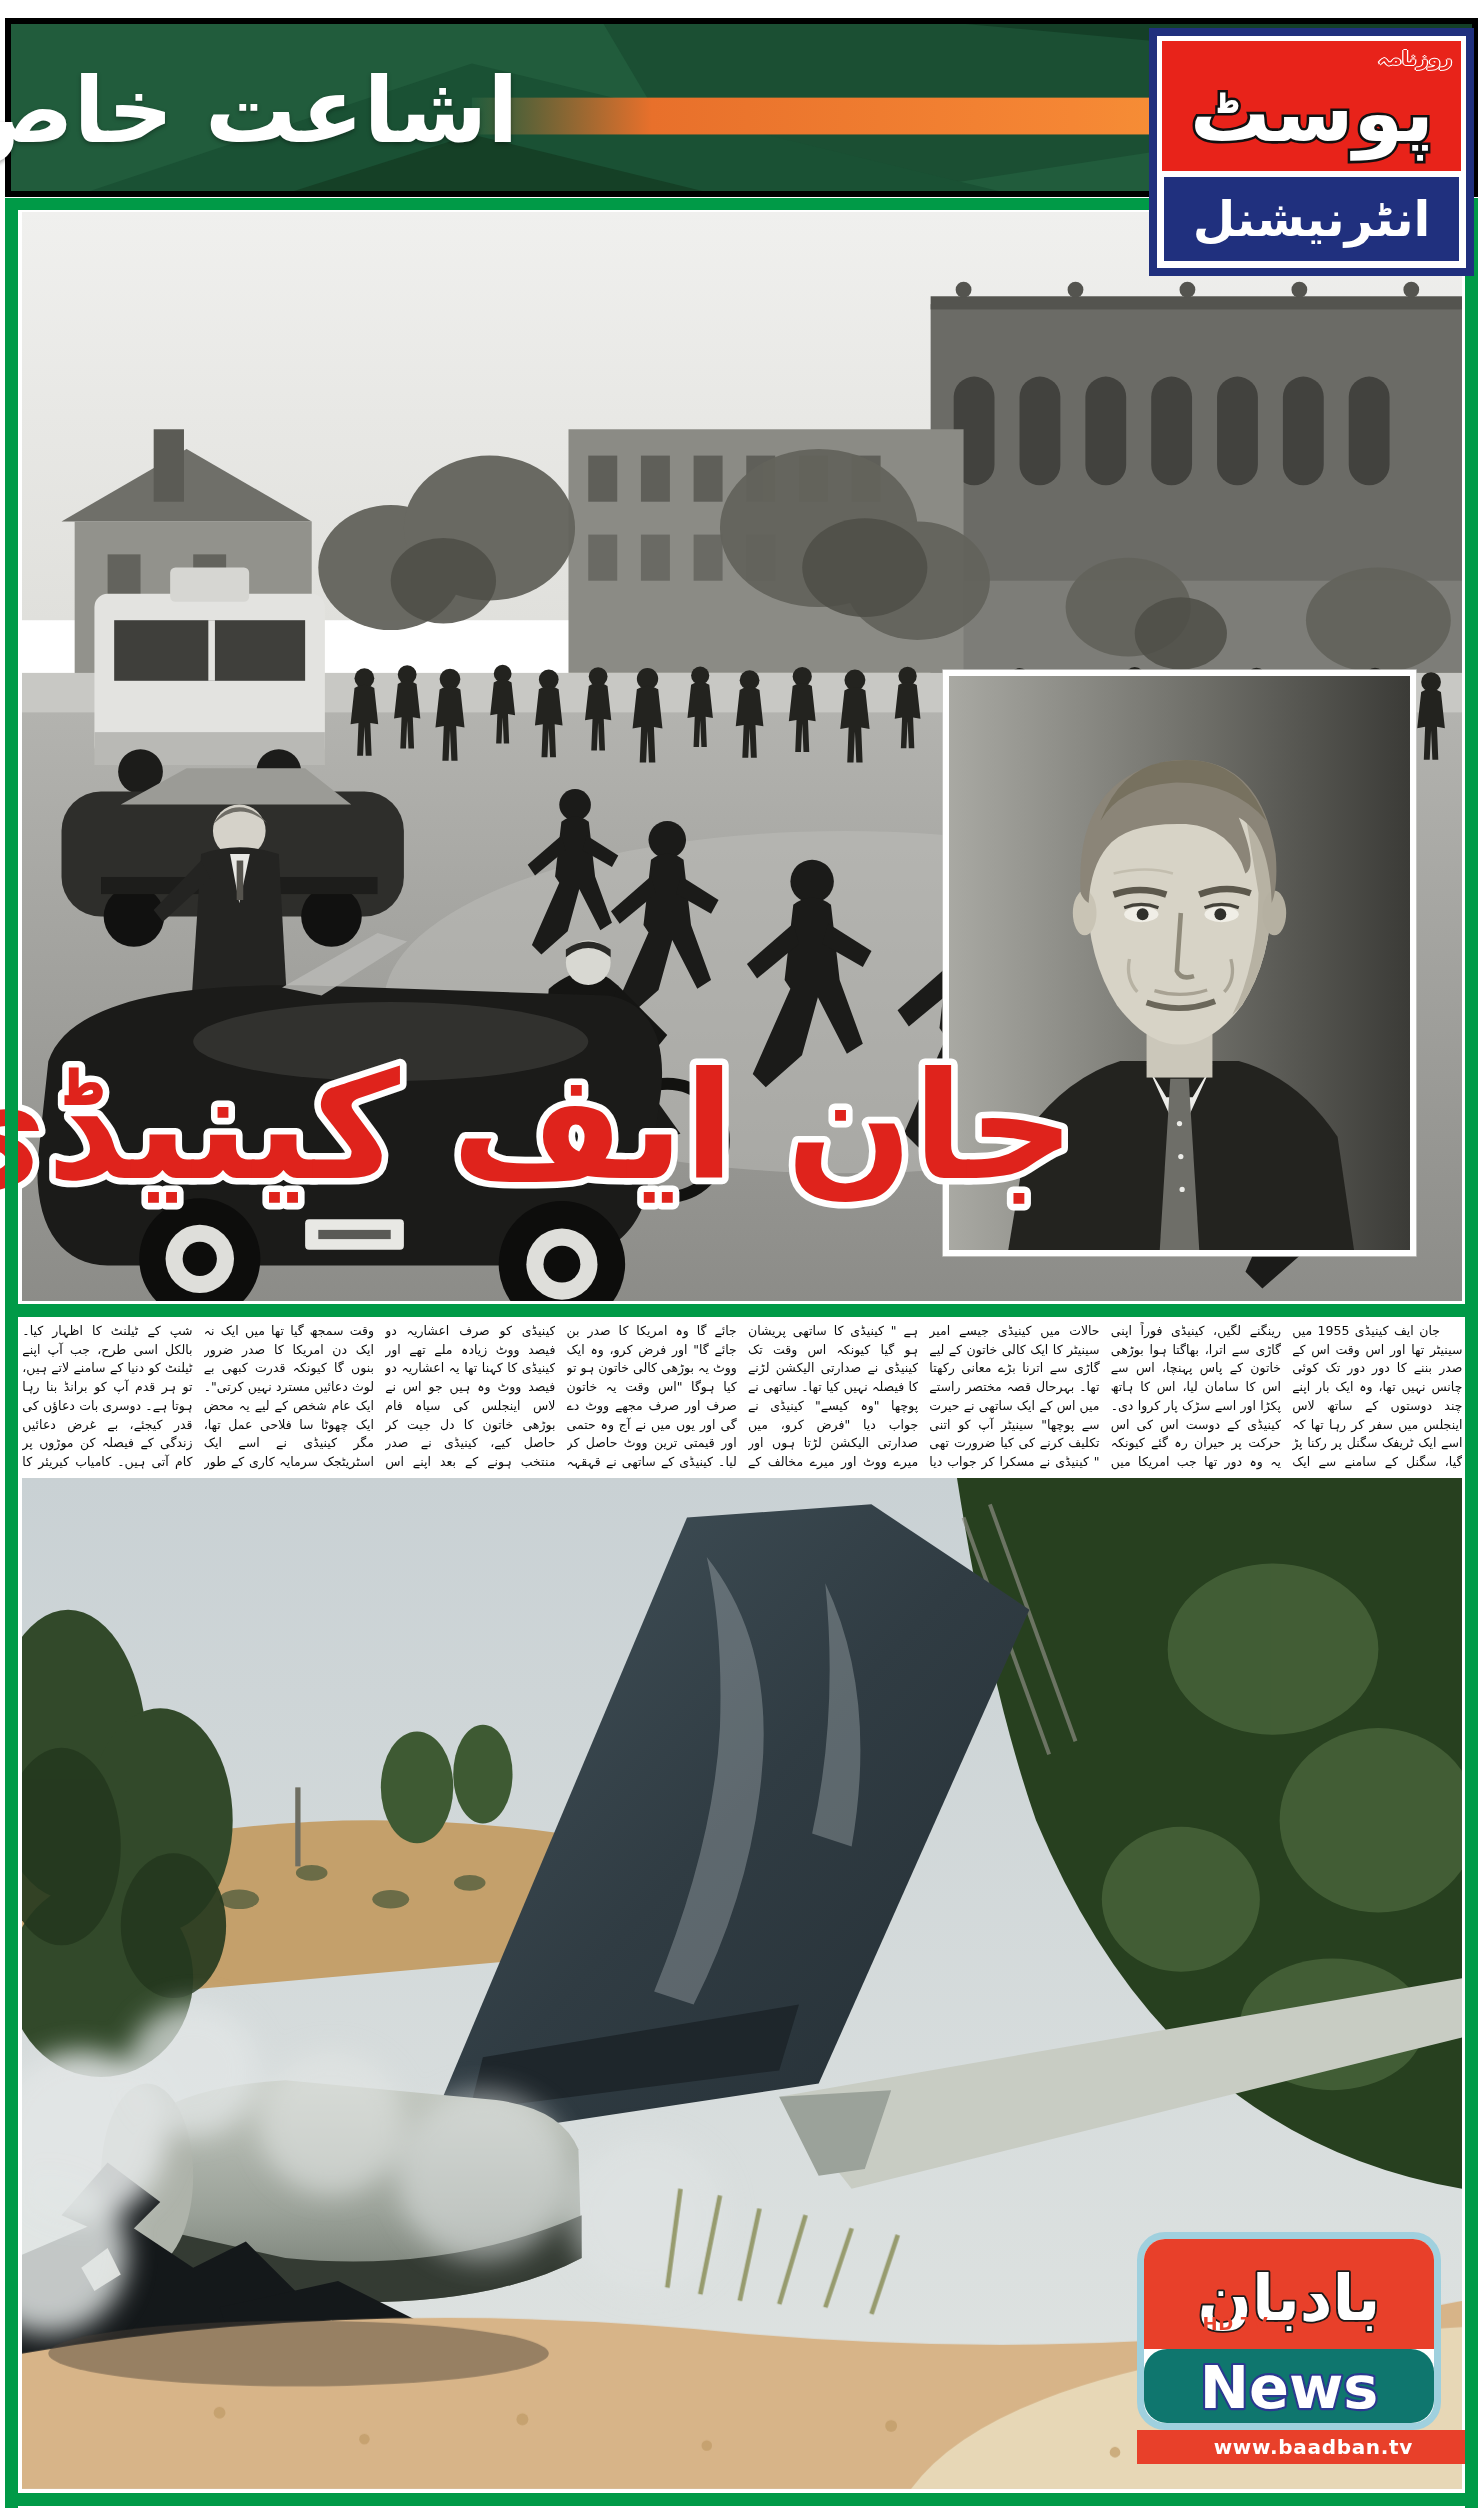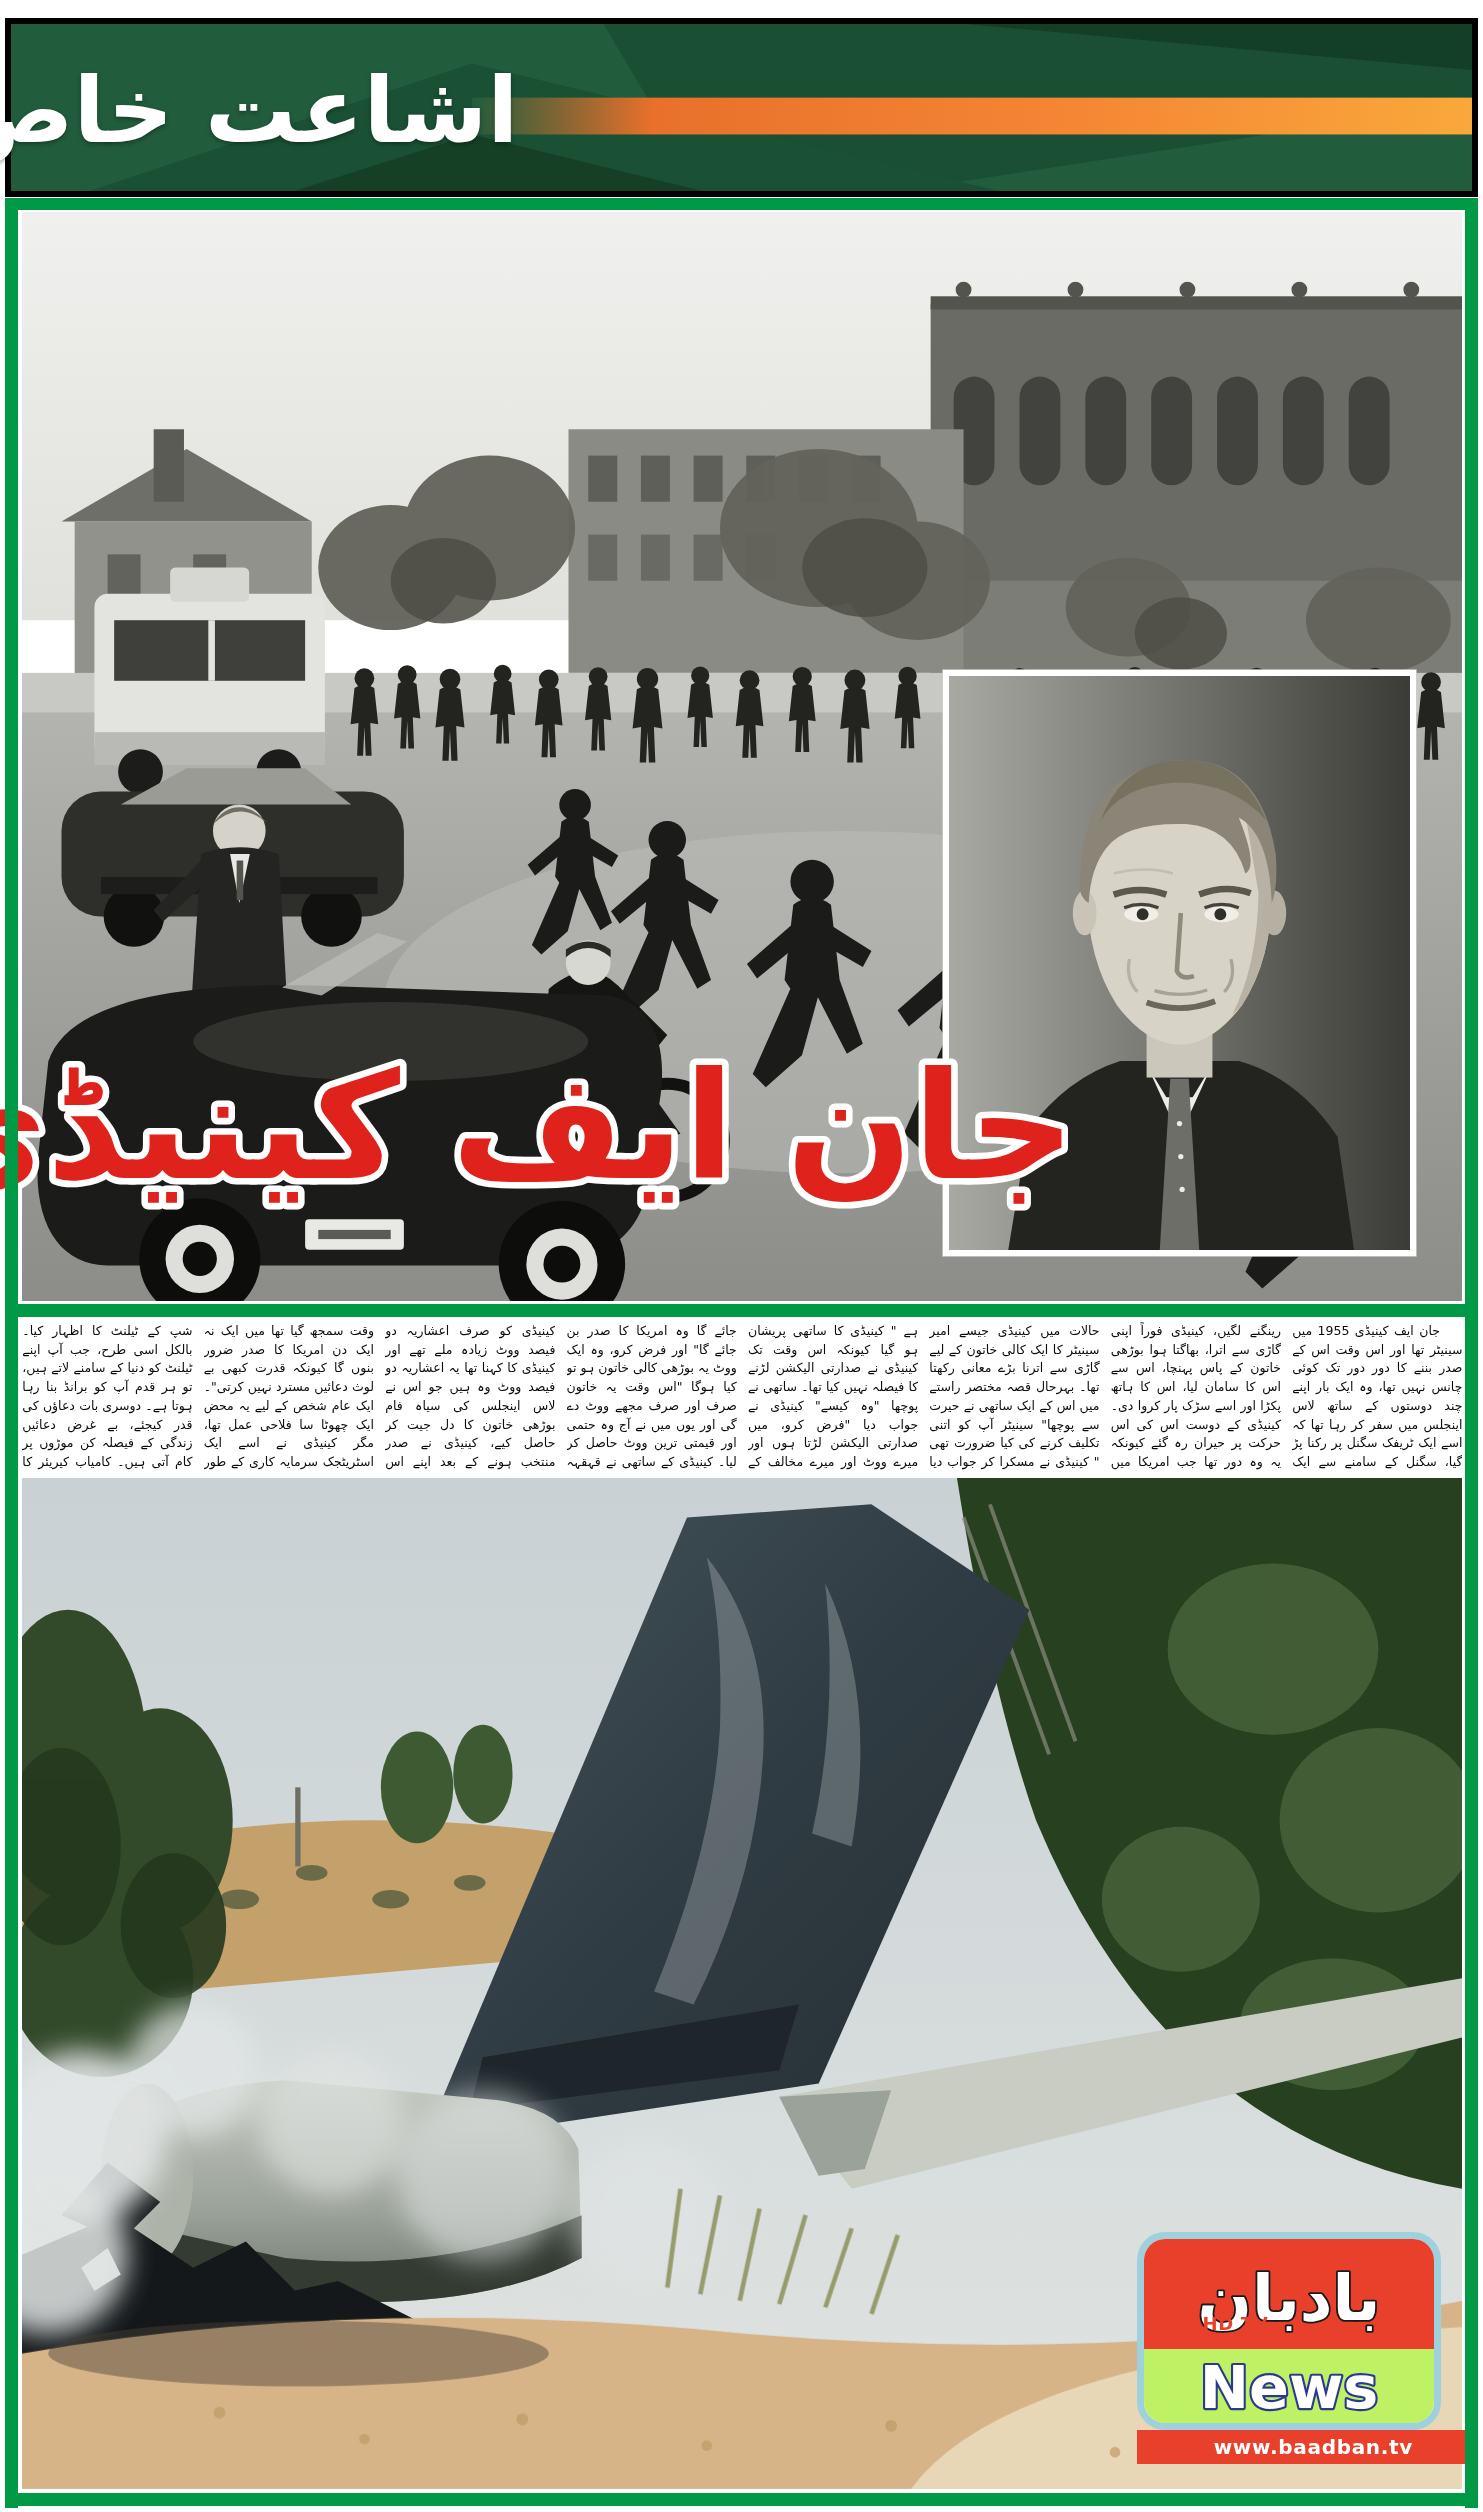--- a/index.html
+++ b/index.html
@@ -49,21 +49,21 @@
   
   .photo2{position:absolute;left:18.4px;top:1475px;width:1447px;height:1018px;background:#ffffff;z-index:1;}
   .photo2 > svg.scene{position:absolute;left:3.3px;top:3.3px;width:1440px;height:1011px;}
   
   .badge{position:absolute;left:1119px;top:757px;width:304px;z-index:6;}
   .badge-box{box-sizing:border-box;width:304px;height:198px;border:7.2px solid #9FD0DE;border-radius:28px;
              overflow:hidden;background:#ffffff;display:flex;flex-direction:column;}
   .badge-top{position:relative;flex:1.5;background:#E8402A;}
   .badge-top svg{position:absolute;inset:0;width:100%;height:100%;overflow:visible;}
   .badge-hdtv{position:absolute;left:58px;top:74px;font-size:18px;font-weight:bold;color:#E8402A;letter-spacing:0.7px;}
-  .badge-bottom{position:relative;flex:1;background:#bef264;}
+  .badge-bottom{position:relative;flex:1;background:#0f766e;border-radius:23px;}
   .badge-bottom svg{position:absolute;inset:0;width:100%;height:100%;overflow:visible;}
   .badge-url{margin-top:0;width:304px;height:34px;background:#E8402A;color:#ffffff;display:flex;align-items:center;justify-content:center;
              font-size:20px;font-weight:bold;letter-spacing:0.7px;padding-left:24px;}
 </style>
 </head>
 <body>
 
 <div class="page">
 
 
@@ -80,20 +80,33 @@
           <stop offset="0.6" stop-color="#F58634"></stop>
           <stop offset="1" stop-color="#F9A83B"></stop>
         </linearGradient>
       </defs>
       <rect x="700" y="112" width="1519" height="56" fill="url(#ostripe)"></rect>
       <polygon points="700,168 1050,254 430,254" fill="#12381F" opacity="0.65"></polygon>
     </svg>
     <div class="edition">اشاعت خاص</div>
   </div>
 
+  <div class="masthead">
+    <div class="masthead-inner">
+      <div class="masthead-top">
+        <span class="masthead-roznama">روزنامہ</span>
+        <svg viewBox="0 0 440 205">
+          <text x="220" y="158" text-anchor="middle" font-family="DejaVu Sans, sans-serif" font-weight="bold" font-size="126" fill="#ffffff" stroke="#111111" stroke-width="8" paint-order="stroke">پوسٹ</text>
+        </svg>
+      </div>
+      <div class="masthead-bottom">
+        <span>انٹرنیشنل</span>
+      </div>
+    </div>
+  </div>
 
   <div class="rail l"></div>
   <div class="rail r"></div>
   <div class="hbar t"></div>
   <div class="hbar s1"></div>
   <div class="hbar b"></div>
 
   <div class="photo1">
     <svg class="scene" viewBox="0 0 2187 1654" preserveAspectRatio="none">
       <defs>

